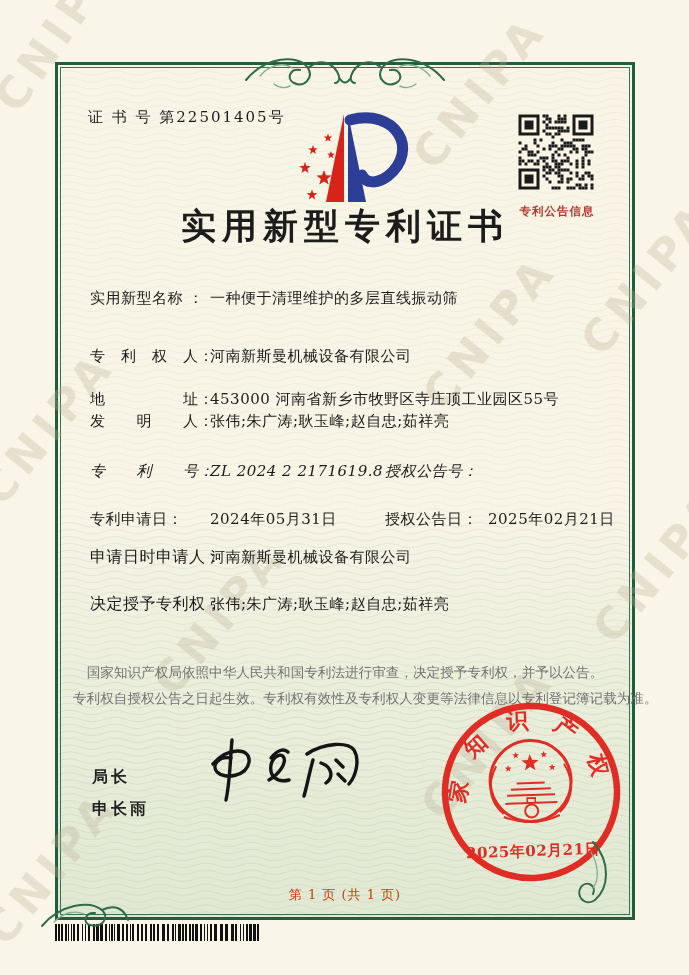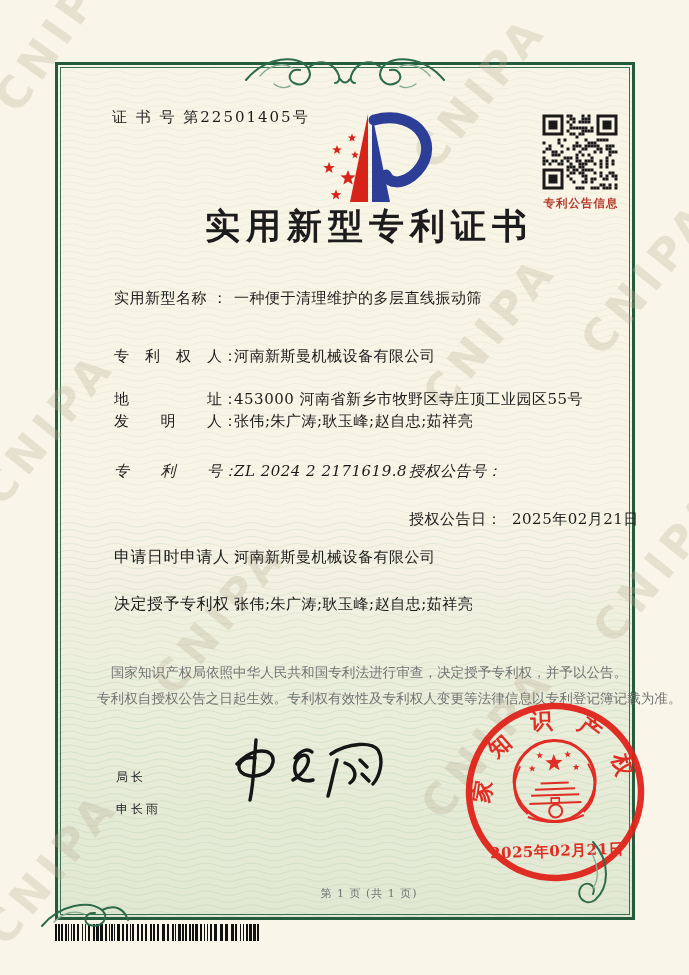--- a/index.html
+++ b/index.html
@@ -13,45 +13,45 @@
 
   
   #frame{position:absolute;left:55px;top:62px;width:580px;height:858px;box-sizing:border-box;
          border:3px solid #245c3e;background:#f8f4e6;z-index:2;}
   #frame::after{content:'';position:absolute;inset:2px;border:1px solid #3a7155;pointer-events:none;}
   #waves{position:absolute;inset:0;width:100%;height:100%;}
   #tint{position:absolute;inset:0;background:linear-gradient(180deg,rgba(226,236,216,0) 52%,
         rgba(213,227,201,0.40) 76%,rgba(206,222,194,0.55) 100%);}
 
   
-  #content{position:absolute;left:55px;top:62px;width:580px;height:858px;z-index:4;color:#1c1c1c;margin-left:24px;}
+  #content{position:absolute;left:55px;top:62px;width:580px;height:858px;z-index:4;color:#1c1c1c;}
   .abs{position:absolute;}
 
   #cert-number{left:33px;top:46px;font-size:15px;letter-spacing:2px;}
   #title{left:0;top:141px;width:100%;text-align:center;font-size:35px;font-weight:700;letter-spacing:6px;}
-  #qr-caption{left:452px;top:134px;width:100px;text-align:center;font-size:11.5px;font-weight:bold;letter-spacing:1px;}
+  #qr-caption{left:452px;top:142px;width:100px;text-align:center;font-size:11.5px;font-weight:bold;letter-spacing:1px;}
 
   #fields{position:absolute;left:35px;top:0;width:512px;}
   .field-row{position:absolute;width:100%;font-size:15px;line-height:22px;white-space:nowrap;}
   .cell{display:inline-flex;align-items:flex-start;}
   .cell2{position:absolute;left:295px;top:0;}
   .flabel{display:inline-block;width:120px;letter-spacing:0.5px;}
   .cell2 .flabel{width:auto;margin-right:10px;}
   .fvalue{letter-spacing:0.5px;}
   .field-row.small .flabel{font-size:16px;}
 
   #legal{left:18px;top:597px;width:544px;text-align:center;font-size:13.6px;line-height:26px;
          font-weight:500;color:#737373;}
   .legal-line{white-space:nowrap;}
 
   #signer{left:37px;top:699px;font-family:"DejaVu Sans","Liberation Sans",sans-serif;
-          font-size:12px;line-height:32px;letter-spacing:3px;color:#222;}
+          font-size:16px;line-height:32px;letter-spacing:3px;color:#222;font-weight:bold;}
   #signature-svg{left:130px;top:668px;}
   #seal{left:380px;top:634px;transform:rotate(-2deg);opacity:0.94;}
-  #page-footer{left:0;top:824px;width:100%;text-align:center;font-size:11px;letter-spacing:1px;color:#737373;}
+  #page-footer{left:0;top:824px;width:100%;text-align:center;font-size:13px;letter-spacing:1px;color:#c2410c;}
 
   #barcode{position:absolute;left:55px;top:924px;z-index:4;}
   .orn{position:absolute;z-index:5;pointer-events:none;}
 </style>
 </head>
 <body>
 
 <div id="page">
 
   <div id="frame">
@@ -441,21 +441,24 @@
         <div class="field-row" style="top: 348px;"><div class="cell">
             <span class="flabel">发　　明　　人：</span>
             <span class="fvalue">张伟;朱广涛;耿玉峰;赵自忠;茹祥亮</span>
           </div></div>
         <div class="field-row" style="top: 398px; font-style: italic;"><div class="cell">
             <span class="flabel">专　　利　　号：</span>
             <span class="fvalue">ZL 2024 2 2171619.8</span>
           </div><div class="cell cell2">
             <span class="flabel">授权公告号：</span>
           </div></div>
-        <div class="field-row" style="top: 446px;"><div class="cell cell2">
+        <div class="field-row" style="top: 446px;"><div class="cell">
+            <span class="flabel">专利申请日：</span>
+            <span class="fvalue">2024年05月31日</span>
+          </div><div class="cell cell2">
             <span class="flabel">授权公告日：</span>
             <span class="fvalue">2025年02月21日</span>
           </div></div>
         <div class="field-row small" style="top: 484px;"><div class="cell">
             <span class="flabel">申请日时申请人：</span>
             <span class="fvalue">河南新斯曼机械设备有限公司</span>
           </div></div>
         <div class="field-row small" style="top: 531px;"><div class="cell">
             <span class="flabel">决定授予专利权：</span>
             <span class="fvalue">张伟;朱广涛;耿玉峰;赵自忠;茹祥亮</span>

